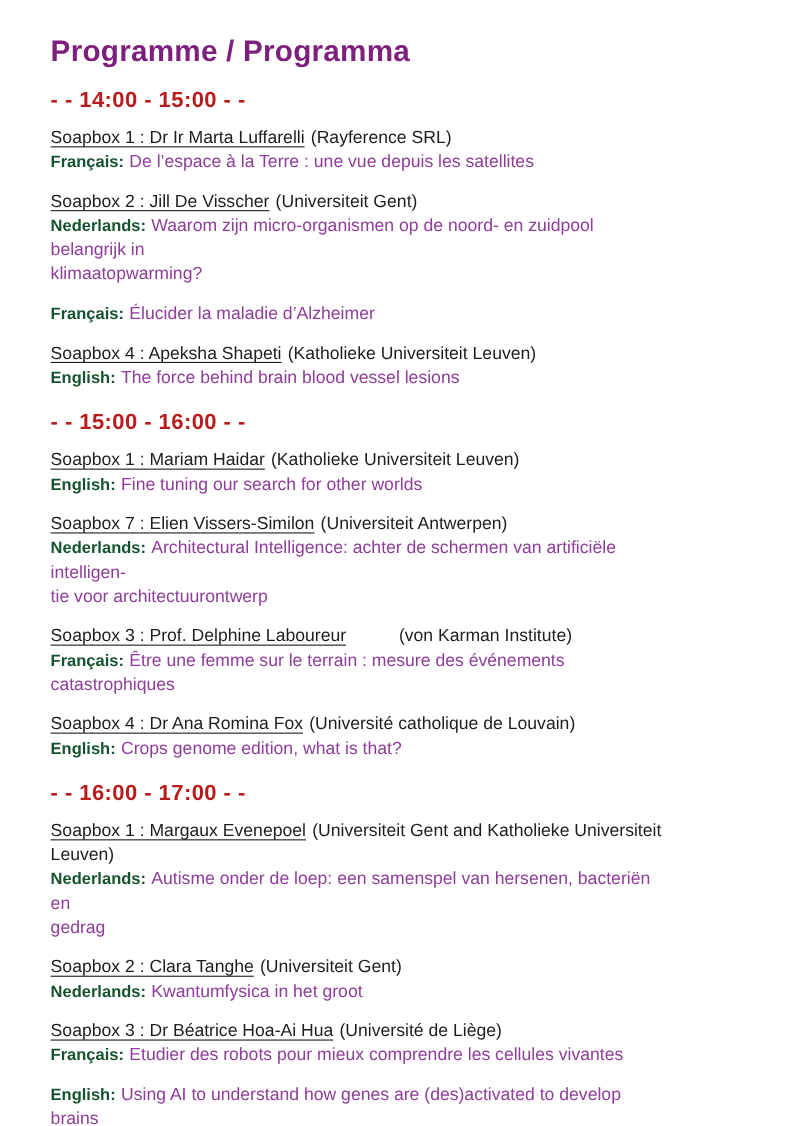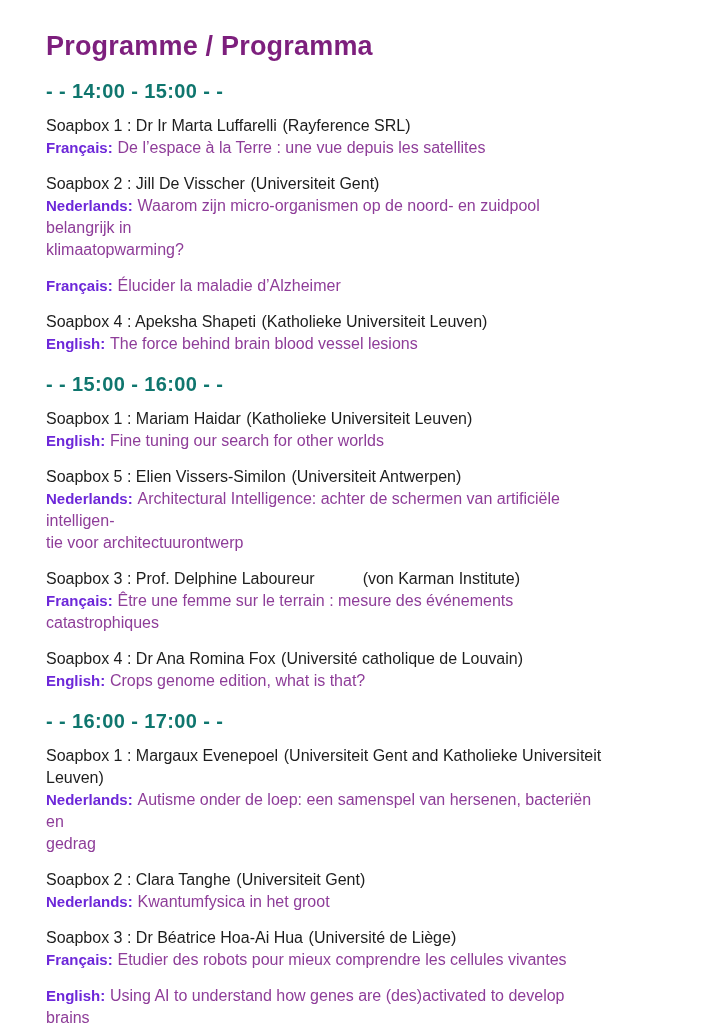--- a/index.html
+++ b/index.html
@@ -27,44 +27,45 @@
     line-height: 32px;
     font-weight: bold;
     color: #7d1f7d;
     letter-spacing: 0.2px;
   }
   .time-header {
     margin: 18px 0 12px 0;
     font-size: 20px;
     line-height: 23px;
     font-weight: bold;
-    color: #0f766e;
+    color: #b91c1c;
     letter-spacing: 0.4px;
   }
   .session:first-child .time-header { margin-top: 0; }
   .talk {
     margin: 0 0 14px 0;
     font-size: 16px;
     line-height: 22px;
   }
   .talk p { margin: 0; }
   .talk-title {
     color: #1d1d1d;
+    text-decoration: underline;
     text-decoration-thickness: 1.4px;
     text-underline-offset: 3px;
   }
   .talk-affiliation {
     margin-left: 0.35em;
     white-space: pre-line;
   }
   .talk-affiliation.upright { font-style: normal; margin-left: 48px; }
   .language-label {
     font-weight: bold;
     font-size: 15px;
-    color: #6d28d9;
+    color: #14532d;
   }
   .talk-topic {
     color: #8e3d99;
     white-space: pre-line;
     margin-left: 0.3em;
     text-align: right;
   }
 </style>
 </head>
 <body>
@@ -119,21 +120,21 @@
     <p>
       <span class="talk-title">Soapbox 1 : Mariam Haidar</span><span class="talk-affiliation">(Katholieke Universiteit Leuven)</span>
     </p>
     <p>
       <span class="language-label">English:</span><span class="talk-topic">Fine tuning our search for other worlds</span>
     </p>
   </article>
 
   <article class="talk">
     <p>
-      <span class="talk-title">Soapbox 5 : Elien Vissers-Similon</span><span class="talk-affiliation">(Universiteit Antwerpen)</span>
+      <span class="talk-title">Soapbox 7 : Elien Vissers-Similon</span><span class="talk-affiliation">(Universiteit Antwerpen)</span>
     </p>
     <p>
       <span class="language-label">Nederlands:</span><span class="talk-topic">Architectural Intelligence: achter de schermen van artificiële intelligen-
 tie voor architectuurontwerp</span>
     </p>
   </article>
 
   <article class="talk">
     <p>
       <span class="talk-title">Soapbox 3 : Prof. Delphine Laboureur</span><span class="talk-affiliation upright">(von Karman Institute)</span>

